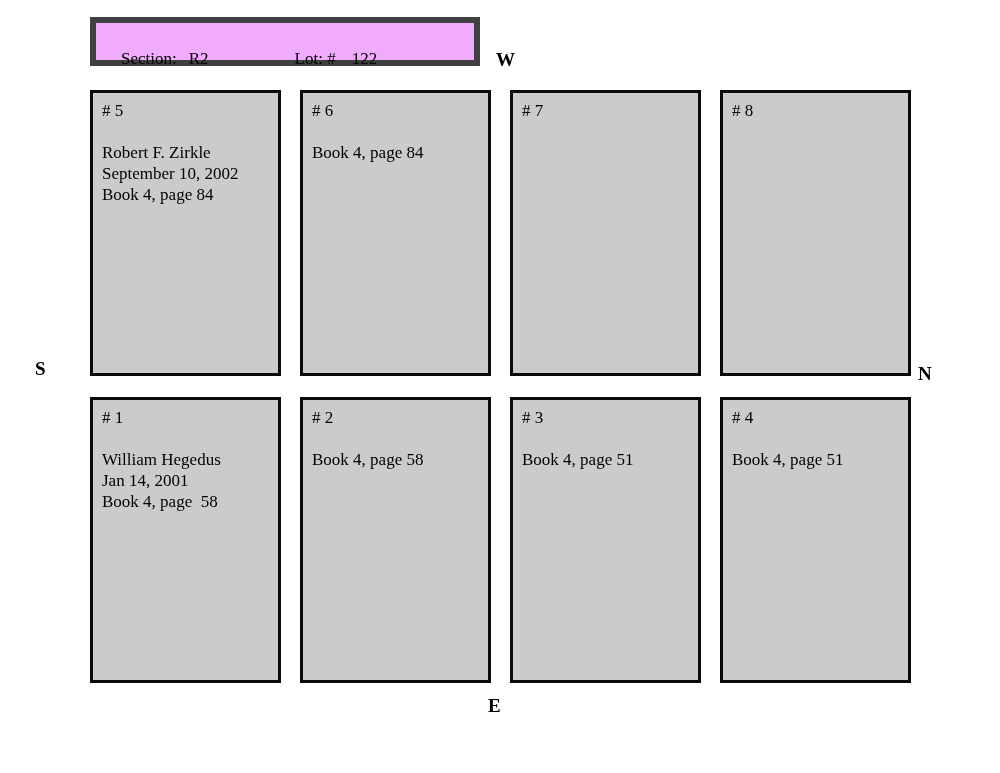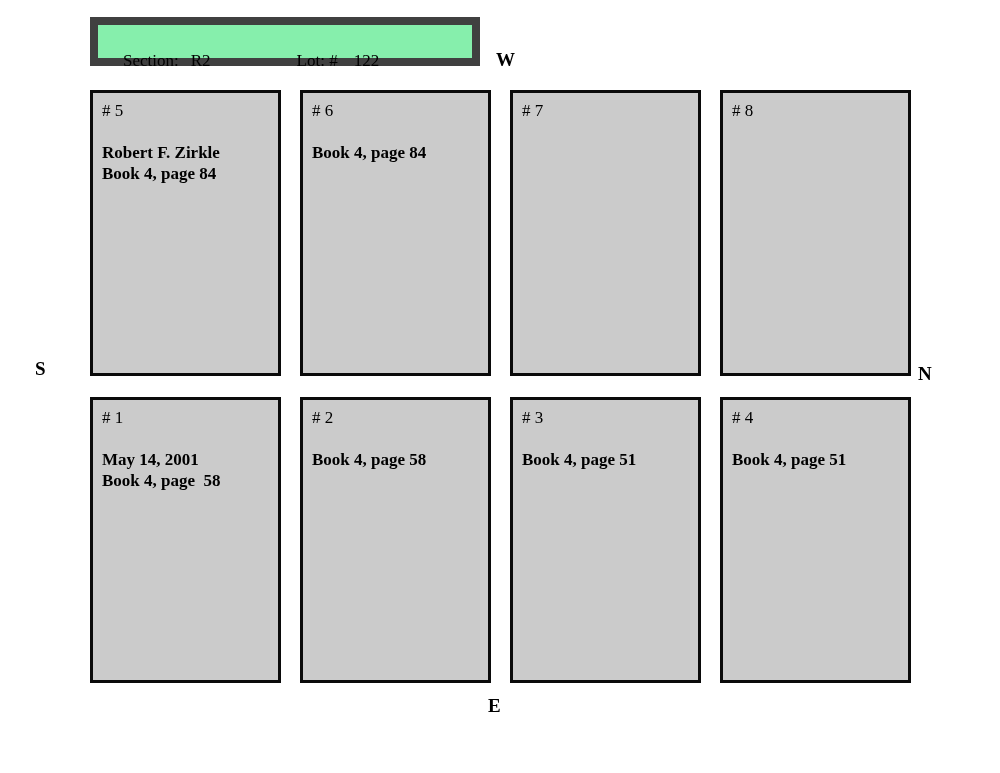--- a/index.html
+++ b/index.html
@@ -15,23 +15,23 @@
     font-family: "Liberation Serif", serif;
     color: #000000;
     overflow: hidden;
   }
   .header-box {
     position: absolute;
     left: 90px;
     top: 17px;
     width: 390px;
     height: 49px;
-    border: 8px solid #404040;
+    border: 6px solid #404040;
     box-sizing: border-box;
-    background: #86efac;
+    background: #f0abfc;
     font-size: 17px;
     padding: 6px 0 0 8px;
     white-space: pre;
   }
   .header-box .sec-value { margin-left: 12px; }
   .header-box .lot-label { margin-left: 86px; }
   .header-box .lot-value { margin-left: 16px; }
   .compass {
     position: absolute;
     font-weight: bold;
@@ -60,21 +60,20 @@
     padding: 7px 6px 0 9px;
     font-size: 17px;
     line-height: 21px;
   }
   .plot-number {
     margin-bottom: 21px;
     white-space: pre;
   }
   .plot-lines div {
     white-space: pre;
-    font-weight: bold;
   }
 </style>
 </head>
 <body>
 
 <div class="page">
 
   <div class="header-box">
     <span>Section:</span><span class="sec-value">R2</span><span class="lot-label">Lot: #</span><span class="lot-value">122</span>
   </div>
@@ -82,20 +81,21 @@
   <div class="compass w">W</div>
   <div class="compass s">S</div>
   <div class="compass n">N</div>
   <div class="compass e">E</div>
 
   <div class="grid" id="plot-grid">
   <div class="plot">
     <div class="plot-number"># 5</div>
     <div class="plot-lines">
           <div>Robert F. Zirkle</div>
+          <div>September 10, 2002</div>
           <div>Book 4, page 84</div>
         </div>
   </div>
 
   <div class="plot">
     <div class="plot-number"># 6</div>
     <div class="plot-lines">
           <div>Book 4, page 84</div>
         </div>
   </div>
@@ -106,21 +106,22 @@
   </div>
 
   <div class="plot">
     <div class="plot-number"># 8</div>
     <div class="plot-lines"></div>
   </div>
 
   <div class="plot">
     <div class="plot-number"># 1</div>
     <div class="plot-lines">
-          <div>May 14, 2001</div>
+          <div>William Hegedus</div>
+          <div>Jan 14, 2001</div>
           <div>Book 4, page  58</div>
         </div>
   </div>
 
   <div class="plot">
     <div class="plot-number"># 2</div>
     <div class="plot-lines">
           <div>Book 4, page 58</div>
         </div>
   </div>

